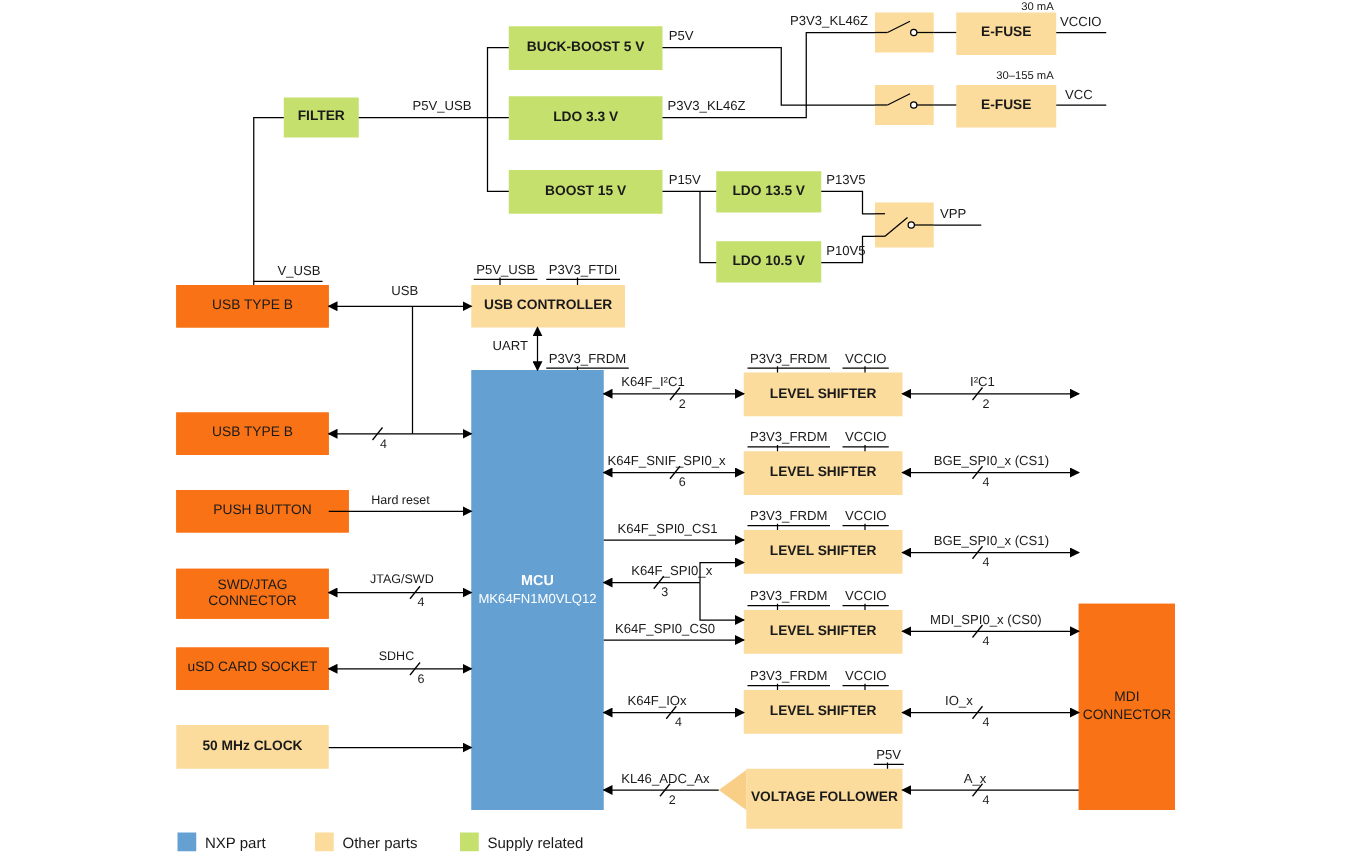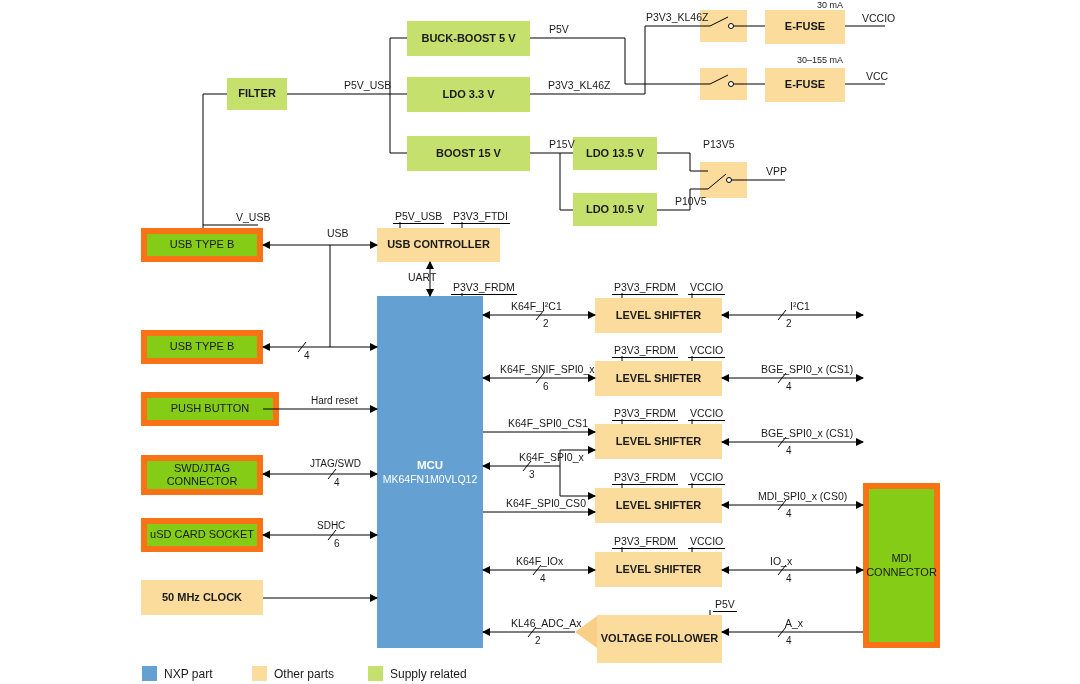--- a/index.html
+++ b/index.html
@@ -2,25 +2,25 @@
 <html><head>
 <meta charset="utf-8">
 <style>
   html,body{margin:0;padding:0;background:#fff;}
   .stage{position:relative;width:1080px;height:684px;background:#fff;
          font-family:"Liberation Sans",sans-serif;color:#1a1a1a;overflow:hidden;}
   .b{position:absolute;display:flex;align-items:center;justify-content:center;
      text-align:center;font-size:11px;line-height:1.2;box-sizing:border-box;z-index:1;padding:2px;}
   .g{background:#C6E06E;font-weight:bold;}
   .o{background:#FBDC9C;font-weight:bold;}
-  .w{background:#84cc16;border:6px solid #f97316;font-weight:normal;}
+  .w{background:#f97316;border:6px solid #f97316;font-weight:normal;}
   .mcu{background:#64A0D2;color:#fff;flex-direction:column;}
   .mcu .l1{font-weight:bold;font-size:11.5px;}
   .mcu .l2{font-weight:normal;font-size:10.5px;}
-  .nl{position:absolute;font-size:10.5px;white-space:nowrap;z-index:3;margin-left:14px;}
+  .nl{position:absolute;font-size:10.5px;white-space:nowrap;z-index:3;}
   .ul{border-bottom:1px solid #000;padding:0 2px 1px 2px;}
   .bus{position:absolute;font-size:10px;z-index:3;}
   .cur{position:absolute;font-size:9px;text-align:right;z-index:3;}
   .wires{position:absolute;left:0;top:0;z-index:2;pointer-events:none;}
   .wire{stroke:#000;stroke-width:1;fill:none;}
   .sw{position:absolute;width:15px;height:15px;z-index:3;}
   .lg-nxp{background:#64A0D2;}
   .lg-other{background:#FBDC9C;}
   .lg-supply{background:#C6E06E;}
   .legend-label{position:absolute;font-size:12px;z-index:3;white-space:nowrap;}
@@ -168,21 +168,21 @@
 
     <polygon points="597,616 597,648 575,632" fill="#F9CF87"></polygon>
   </svg>
 
   <div class="nl" style="left:222px;top:211px">V_USB</div>
   <div class="nl" style="left:330px;top:79px">P5V_USB</div>
   <div class="nl" style="left:535px;top:23px">P5V</div>
   <div class="nl" style="left:534px;top:79px">P3V3_KL46Z</div>
   <div class="nl" style="left:632px;top:11px">P3V3_KL46Z</div>
   <div class="nl" style="left:535px;top:138px">P15V</div>
-  <div class="nl" style="left:689px;top:138px">P13V5</div>
+  <div class="nl" style="left:661px;top:138px">P13V5</div>
   <div class="nl" style="left:661px;top:195px">P10V5</div>
   <div class="nl" style="left:752px;top:165px">VPP</div>
   <div class="nl" style="left:848px;top:12px">VCCIO</div>
   <div class="nl" style="left:852px;top:70px">VCC</div>
   <div class="cur" style="left:795px;top:0px;width:48px">30 mA</div>
   <div class="cur" style="left:785px;top:55px;width:58px">30–155 mA</div>
   <div class="nl ul" style="left:379px;top:210px">P5V_USB</div>
   <div class="nl ul" style="left:437px;top:210px">P3V3_FTDI</div>
   <div class="nl ul" style="left:437px;top:281px">P3V3_FRDM</div>
   <div class="nl ul" style="left:598px;top:281px">P3V3_FRDM</div>

